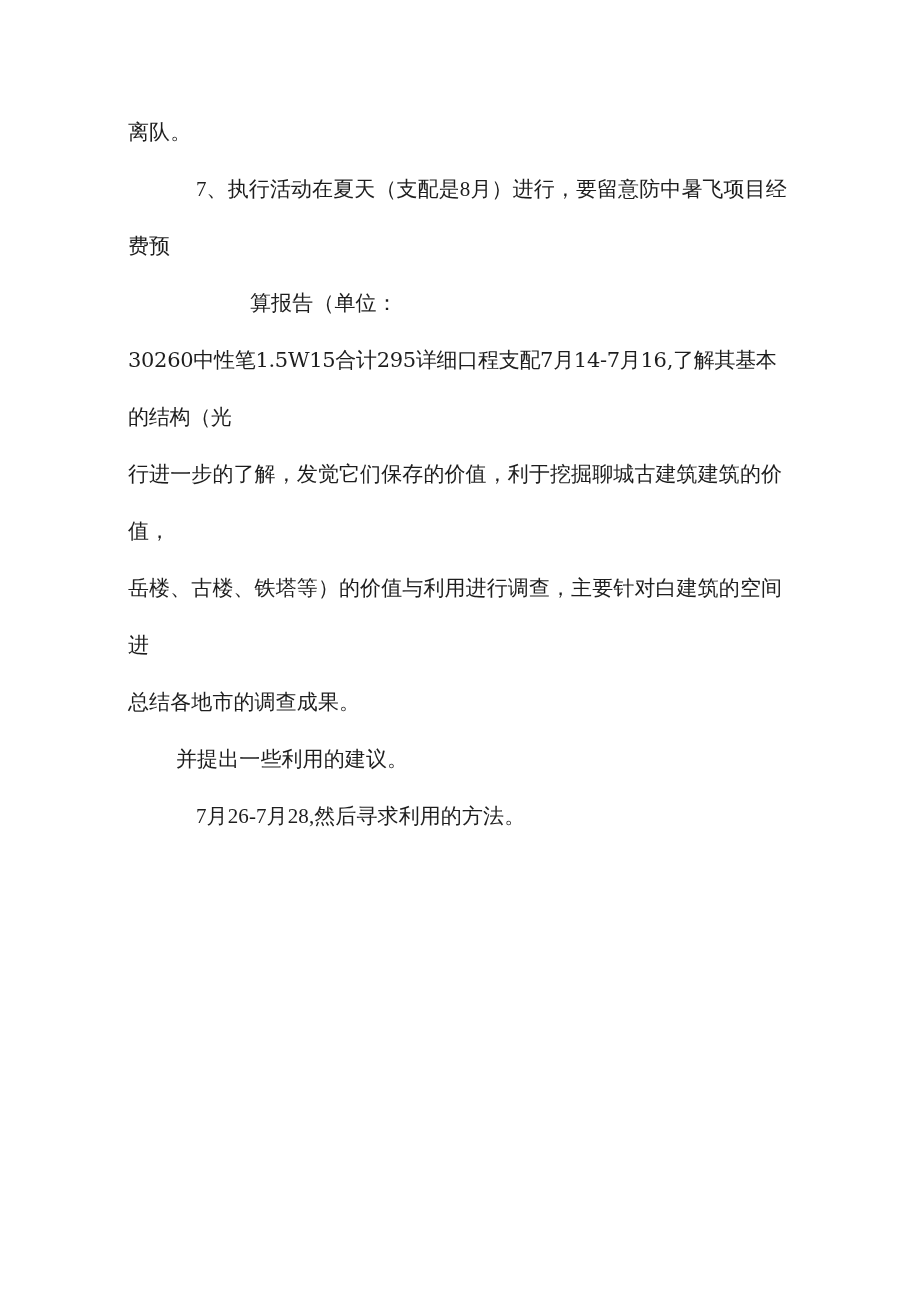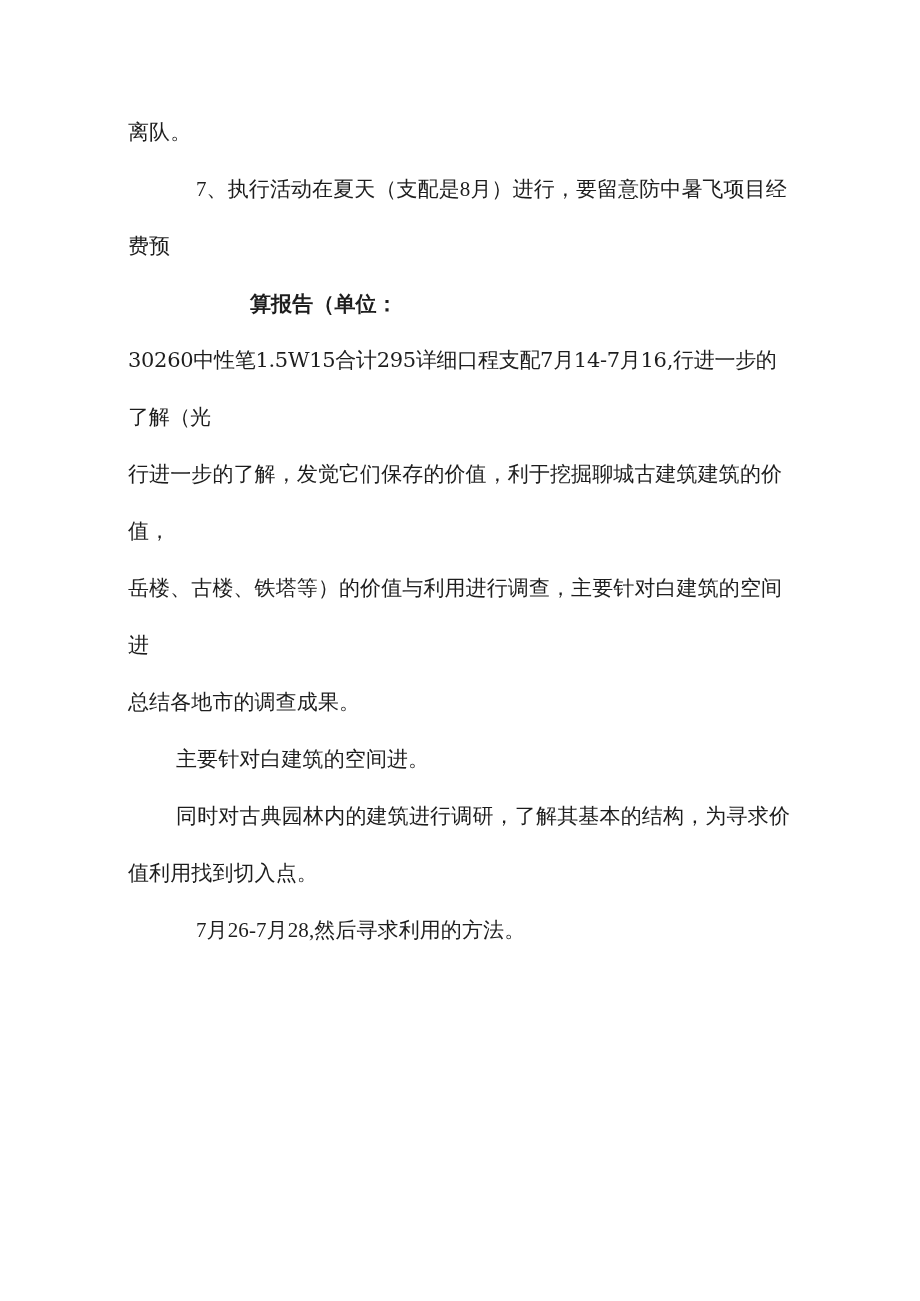--- a/index.html
+++ b/index.html
@@ -48,50 +48,49 @@
     white-space: pre-wrap;
     word-break: break-all;
   }
 
   
   .p.flush {
     text-align: left;
   }   
   .ind-2 { text-indent: 48px; }
   .ind-3 { text-indent: 68px; font-family: Liberation Serif, serif; }
-  .ind-4 { text-indent: 122px; font-weight: bold; }
+  .ind-4 { text-indent: 122px; }
 
   
   .dense {
     letter-spacing: -0.3px;
   }
 </style>
 </head>
 <body>
 
 <div class="page">
   <div class="doc-body">
 
     <p class="p flush">离队。</p>
 
     <p class="p flush ind-3">7、执行活动在夏天（支配是8月）进行，要留意防中暑飞项目经费预</p>
 
     <p class="p flush ind-4">算报告（单位：</p>
 
 
-    <p class="p flush dense">30260中性笔1.5W15合计295详细口程支配7月14-7月16,行进一步的了解（光</p>
+    <p class="p flush dense">30260中性笔1.5W15合计295详细口程支配7月14-7月16,了解其基本的结构（光</p>
 
     <p class="p flush">行进一步的了解，发觉它们保存的价值，利于挖掘聊城古建筑建筑的价值，</p>
 
     <p class="p flush">岳楼、古楼、铁塔等）的价值与利用进行调查，主要针对白建筑的空间进</p>
 
     <p class="p flush">总结各地市的调查成果。</p>
 
 
-    <p class="p flush ind-2">主要针对白建筑的空间进。</p>
+    <p class="p flush ind-2">并提出一些利用的建议。</p>
 
 
-    <p class="p ind-2">同时对古典园林内的建筑进行调研，了解其基本的结构，为寻求价值利用找到切入点。</p>
 
     <p class="p flush ind-3">7月26-7月28,然后寻求利用的方法。</p>
 
   </div>
 </div>
 
 </body></html>

